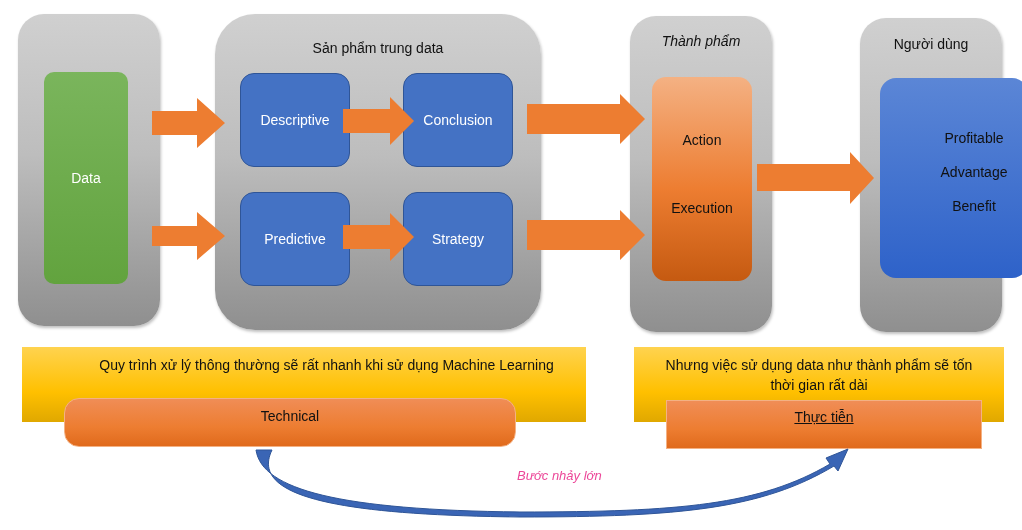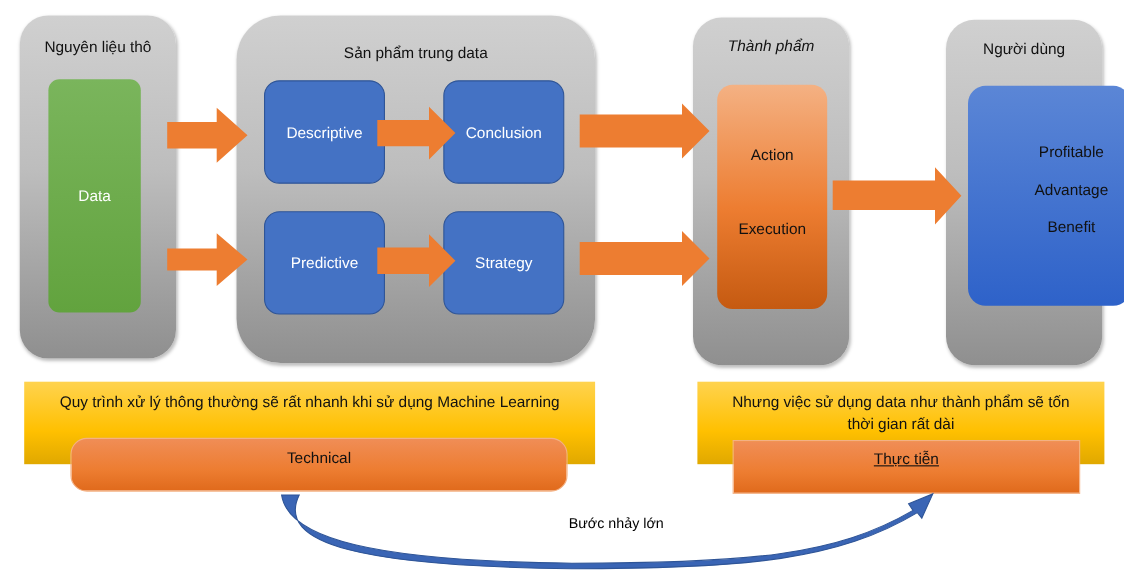--- a/index.html
+++ b/index.html
@@ -33,27 +33,26 @@
     background: linear-gradient(to bottom, #ffd34f, #ffc000 60%, #e0a800);
     font-size: 14px; color: #111; text-align: center;
   }
   .tag {
     position: absolute;
     background: linear-gradient(to bottom, #f08d56, #ed7d31 60%, #e06a1c);
     border: 1px solid #f4b183;
     font-size: 14px; color: #111; text-align: center;
   }
   svg.overlay { position: absolute; left: 0; top: 0; pointer-events: none; }
-  .jump-label { position: absolute; font-size: 13px; color: #000000; }
+  .jump-label { position: absolute; font-size: 13px; color: #ec4899; font-style: italic; }
 </style>
 </head>
 <body>
 
 <div class="panel" style="left:18px; top:14px; width:142px; height:312px;">
-  <div class="panel-title" style="top:20px;">Nguyên liệu thô</div>
   <div class="box green" style="left:26px; top:58px; width:84px; height:212px;">Data</div>
 </div>
 
 <div class="panel" style="left:215px; top:14px; width:326px; height:316px; border-radius:40px;">
   <div class="panel-title" style="top:26px;">Sản phẩm trung data</div>
 </div>
 <div class="box blue" style="left:240px; top:73px; width:108px; height:92px;">Descriptive</div>
 <div class="box blue" style="left:403px; top:73px; width:108px; height:92px;">Conclusion</div>
 <div class="box blue" style="left:240px; top:192px; width:108px; height:92px;">Predictive</div>
 <div class="box blue" style="left:403px; top:192px; width:108px; height:92px;">Strategy</div>
@@ -80,21 +79,21 @@
     <path d="M152,111 H197 V98 L225,123 L197,148 V135 H152 Z"></path>
     <path d="M152,226 H197 V212 L225,236 L197,260 V246 H152 Z"></path>
     <path d="M343,109 H390 V97 L414,121 L390,145 V133 H343 Z"></path>
     <path d="M343,225 H390 V213 L414,237 L390,261 V249 H343 Z"></path>
     <path d="M527,104 H620 V94 L645,119 L620,144 V134 H527 Z"></path>
     <path d="M527,220 H620 V210 L645,235 L620,260 V250 H527 Z"></path>
     <path d="M757,164 H850 V152 L874,178 L850,204 V191 H757 Z"></path>
   </g>
 </svg>
 
-<div class="banner" style="left:22px; top:347px; width:519px; height:75px;">
+<div class="banner" style="left:22px; top:347px; width:519px; height:75px;padding-left:45px;">
   <div style="padding-top:10px;">Quy trình xử lý thông thường sẽ rất nhanh khi sử dụng Machine Learning</div>
 </div>
 <div class="tag" style="left:64px; top:398px; width:450px; height:47px;border-radius:15px;">
   <div style="padding-top:9px;">Technical</div>
 </div>
 
 <div class="banner" style="left:634px; top:347px; width:370px; height:75px;">
   <div style="padding:8px 30px 0 30px; line-height:20px;">Nhưng việc sử dụng data như thành phẩm sẽ tốn thời gian rất dài</div>
 </div>
 <div class="tag" style="left:666px; top:400px; width:314px; height:47px;">

